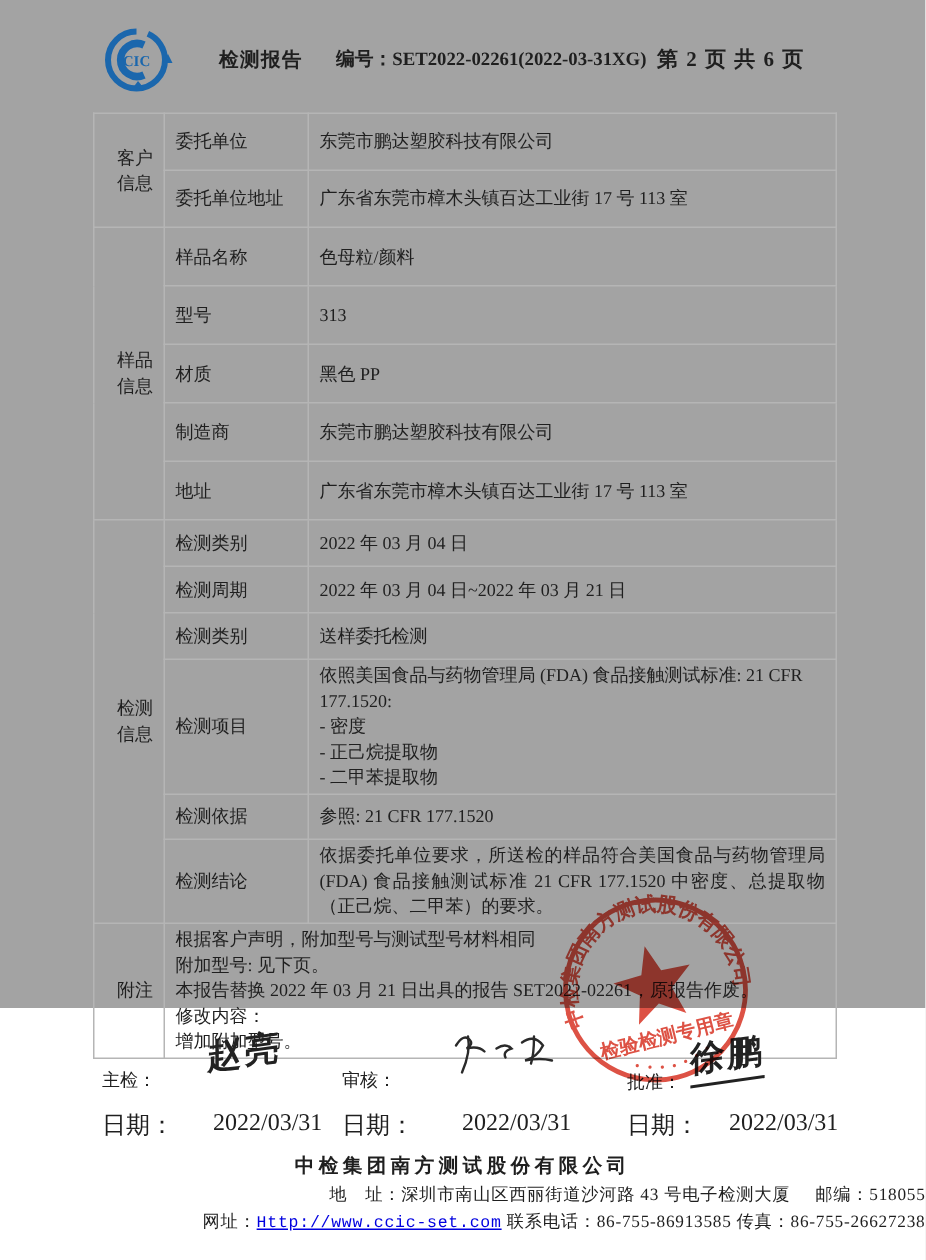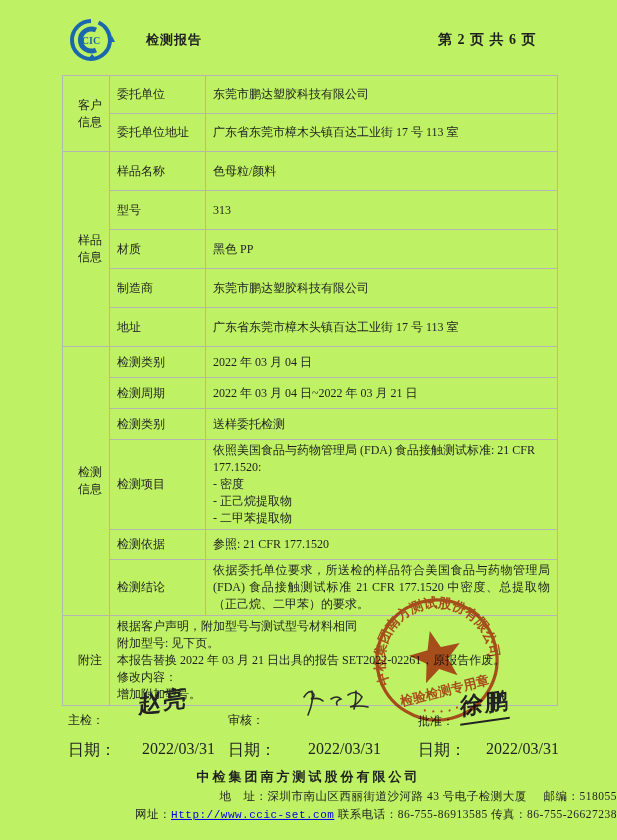--- a/index.html
+++ b/index.html
@@ -2,21 +2,21 @@
 <html><head>
 <meta charset="utf-8">
 <style>
   html,body{margin:0;padding:0;background:#ffffff;}
   body{
     width:617px;height:840px;overflow:hidden;
     font-family:"Liberation Serif","DejaVu Serif",serif;
     color:#1f1f1f;
     -webkit-font-smoothing:antialiased;
   }
-  .page{position:relative;width:617px;height:840px;background:#bef264;}
+  .page{position:relative;width:617px;height:672px;background:#a3a3a3;}
 
   
   .hdr{position:absolute;top:0;left:0;width:617px;height:75px;}
   .hdr .logo{position:absolute;left:66px;top:17px;width:50px;height:46px;}
   .hdr .h-title{position:absolute;left:146px;top:31px;font-size:13px;font-weight:bold;letter-spacing:1px;}
   .hdr .h-no{position:absolute;left:224px;top:31px;font-size:12.5px;font-weight:bold;}
   .hdr .h-page{position:absolute;left:438px;top:31px;font-size:14px;font-weight:bold;letter-spacing:1px;}
 
   
   table.rpt{
@@ -80,20 +80,21 @@
       <g fill="none" stroke="#1b67ad" stroke-width="4">
         <path d="M25 4 A19 19 0 1 0 44 23"></path>
         <path d="M44 23 A19 19 0 0 0 25 4" stroke-width="4" stroke-dasharray="22 8"></path>
       </g>
       <path d="M46 19 l-4 6 l7 0 z" fill="#1b67ad"></path>
       <path d="M23 41 l8 2 l-5 -6 z" fill="#1b67ad"></path>
       <path d="M30 13 A11 11 0 1 0 30 33" fill="none" stroke="#1b67ad" stroke-width="5"></path>
       <text x="25" y="27" text-anchor="middle" font-size="10" font-weight="bold" fill="#1b67ad" font-family="'Liberation Serif',serif">CIC</text>
     </svg>
     <div class="h-title">检测报告</div>
+    <div class="h-no"><span>编号：</span><span>SET2022-02261(2022-03-31XG)</span></div>
     <div class="h-page">第 2 页 共 6 页</div>
   </div>
 
   <table class="rpt">
     <colgroup>
         <col style="width:47px">
         <col style="width:96px">
         <col>
       </colgroup>
     <tbody>

